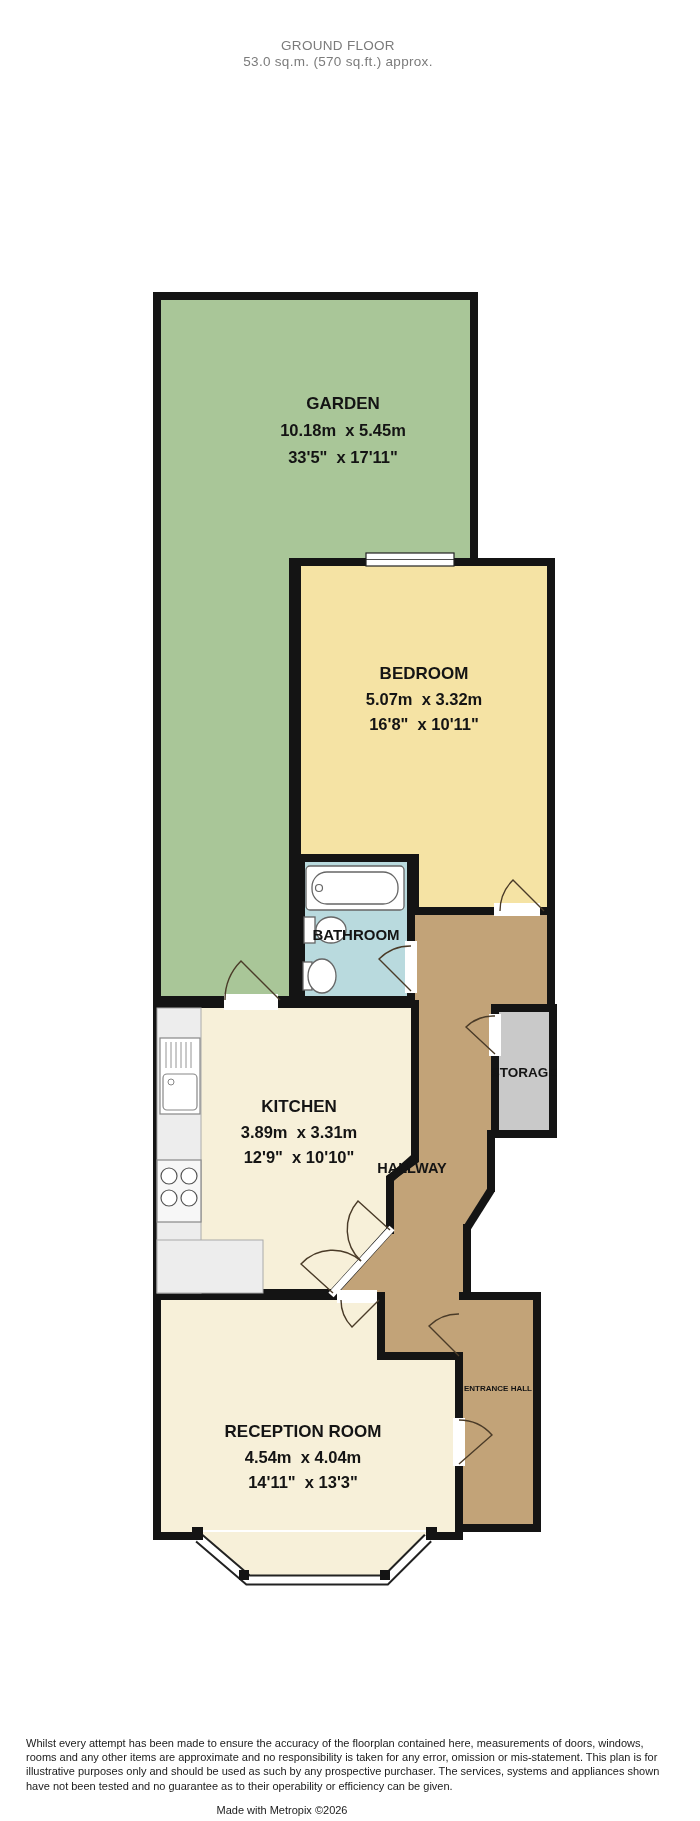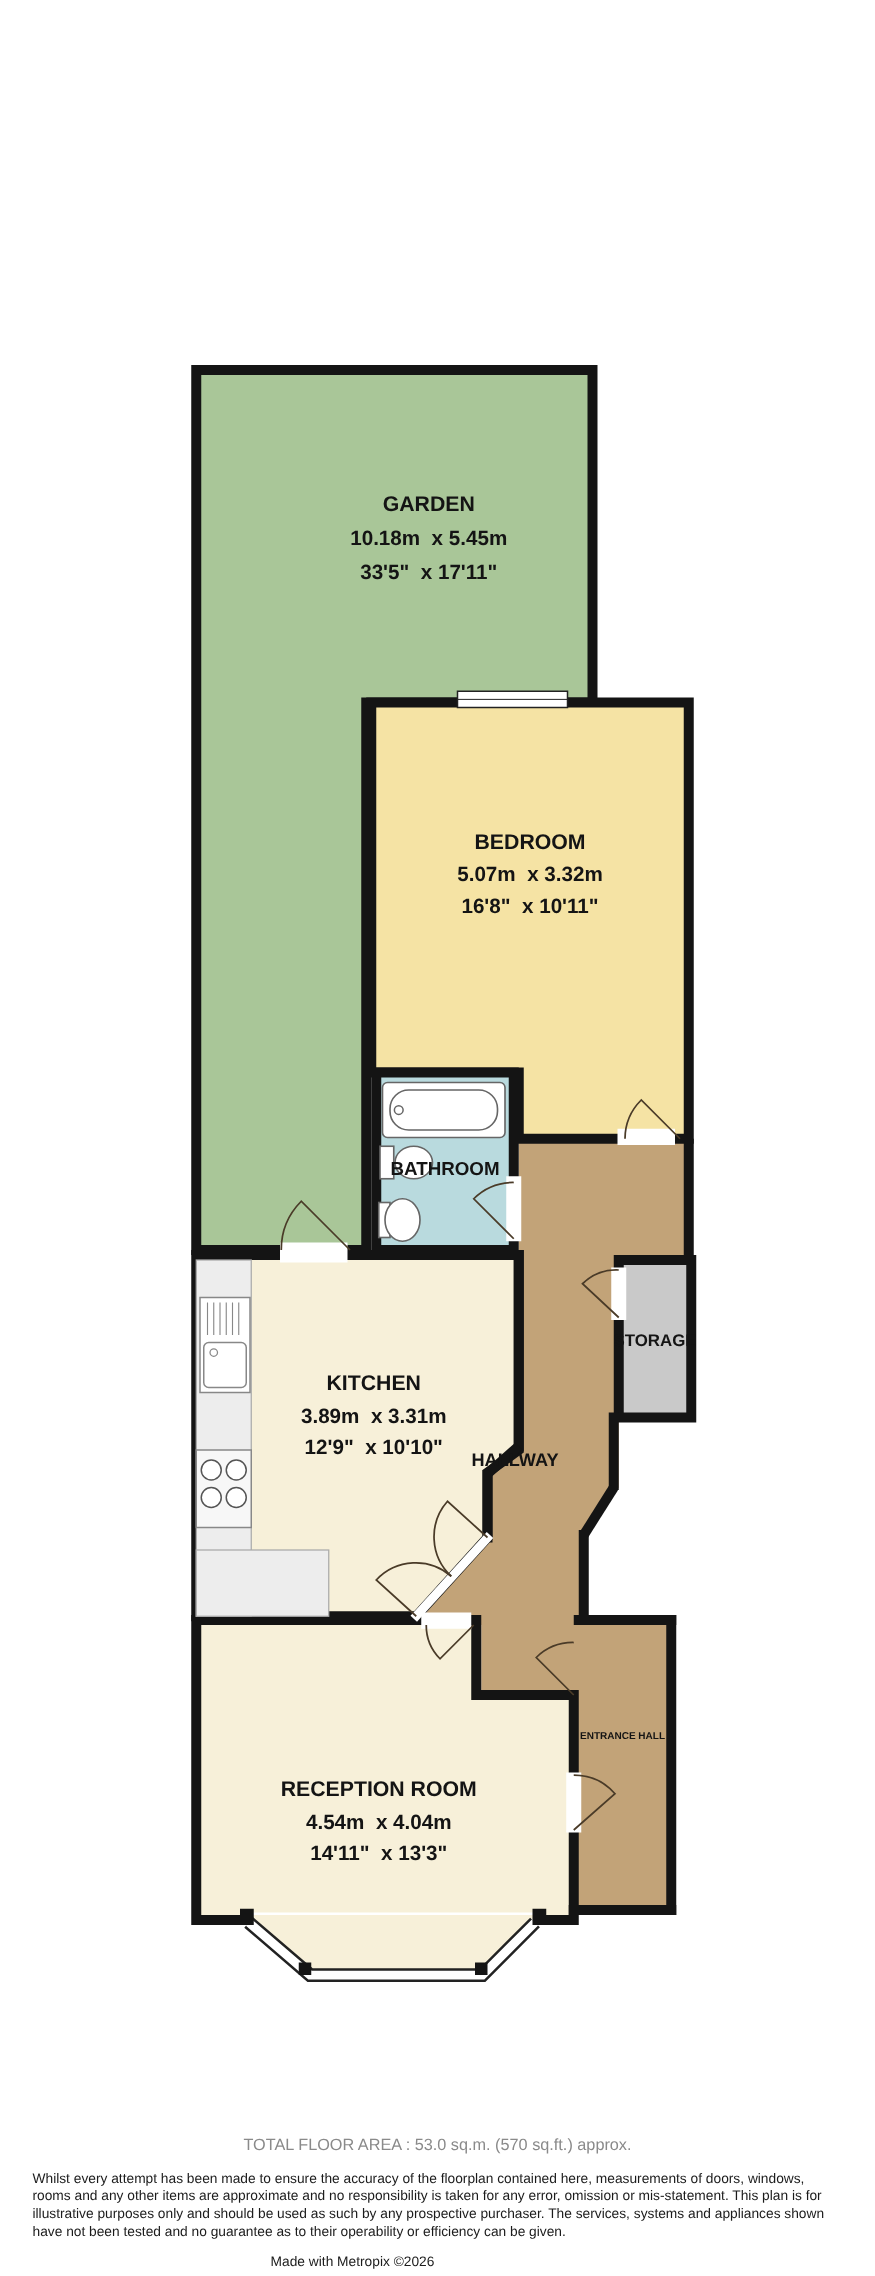--- a/index.html
+++ b/index.html
@@ -24,20 +24,24 @@
   .ftr-disc{position:absolute;top:1736px;left:26px;width:648px;
             color:#1b1b1b;font-size:11px;line-height:14.2px;}
   .ftr-credit{position:absolute;top:1804px;left:0;width:564px;text-align:center;
               color:#1b1b1b;font-size:11px;}
 </style>
 </head>
 <body>
 
 <div class="page">
 
+  <div class="hdr">
+    <div>GROUND FLOOR</div>
+    <div>53.0 sq.m. (570 sq.ft.) approx.</div>
+  </div>
 
   <svg class="plan-svg" width="700" height="1821" viewBox="0 0 700 1821">
 
     <polygon points="157,296 474,296 474,562 293,562 293,1000 157,1000" stroke="#141414" stroke-width="8" fill="#a9c698"></polygon>
 
     <polygon points="415,911 551,911 551,1004 495,1004 495,1190 467,1228 467,1300 333,1300 390,1230 390,1178 415,1157" fill="#c2a378"></polygon>
 
     <polygon points="385,1296 537,1296 537,1528 459,1528 459,1360 385,1360" fill="#c2a378"></polygon>
 
     <polygon points="297,562 551,562 551,911 415,911 415,858 297,858" stroke="#141414" stroke-width="8" fill="#f5e3a4"></polygon>
@@ -158,17 +162,16 @@
       <text class="room-dims" x="299" y="1163" text-anchor="middle">12'9"  x 10'10"</text>
 
       <text class="tiny-label" x="498" y="1391" text-anchor="middle">ENTRANCE HALL</text>
 
       <text class="room-label" x="303" y="1437" text-anchor="middle">RECEPTION ROOM</text>
       <text class="room-dims" x="303" y="1463" text-anchor="middle">4.54m  x 4.04m</text>
       <text class="room-dims" x="303" y="1488" text-anchor="middle">14'11"  x 13'3"</text>
     </g>
   </svg>
 
-  <div class="ftr-total">TOTAL FLOOR AREA : 53.0 sq.m. (570 sq.ft.) approx.</div>
   <div class="ftr-disc">Whilst every attempt has been made to ensure the accuracy of the floorplan contained here, measurements of doors, windows, rooms and any other items are approximate and no responsibility is taken for any error, omission or mis-statement. This plan is for illustrative purposes only and should be used as such by any prospective purchaser. The services, systems and appliances shown have not been tested and no guarantee as to their operability or efficiency can be given.</div>
   <div class="ftr-credit">Made with Metropix ©2026</div>
 
 </div>
 
 </body></html>

